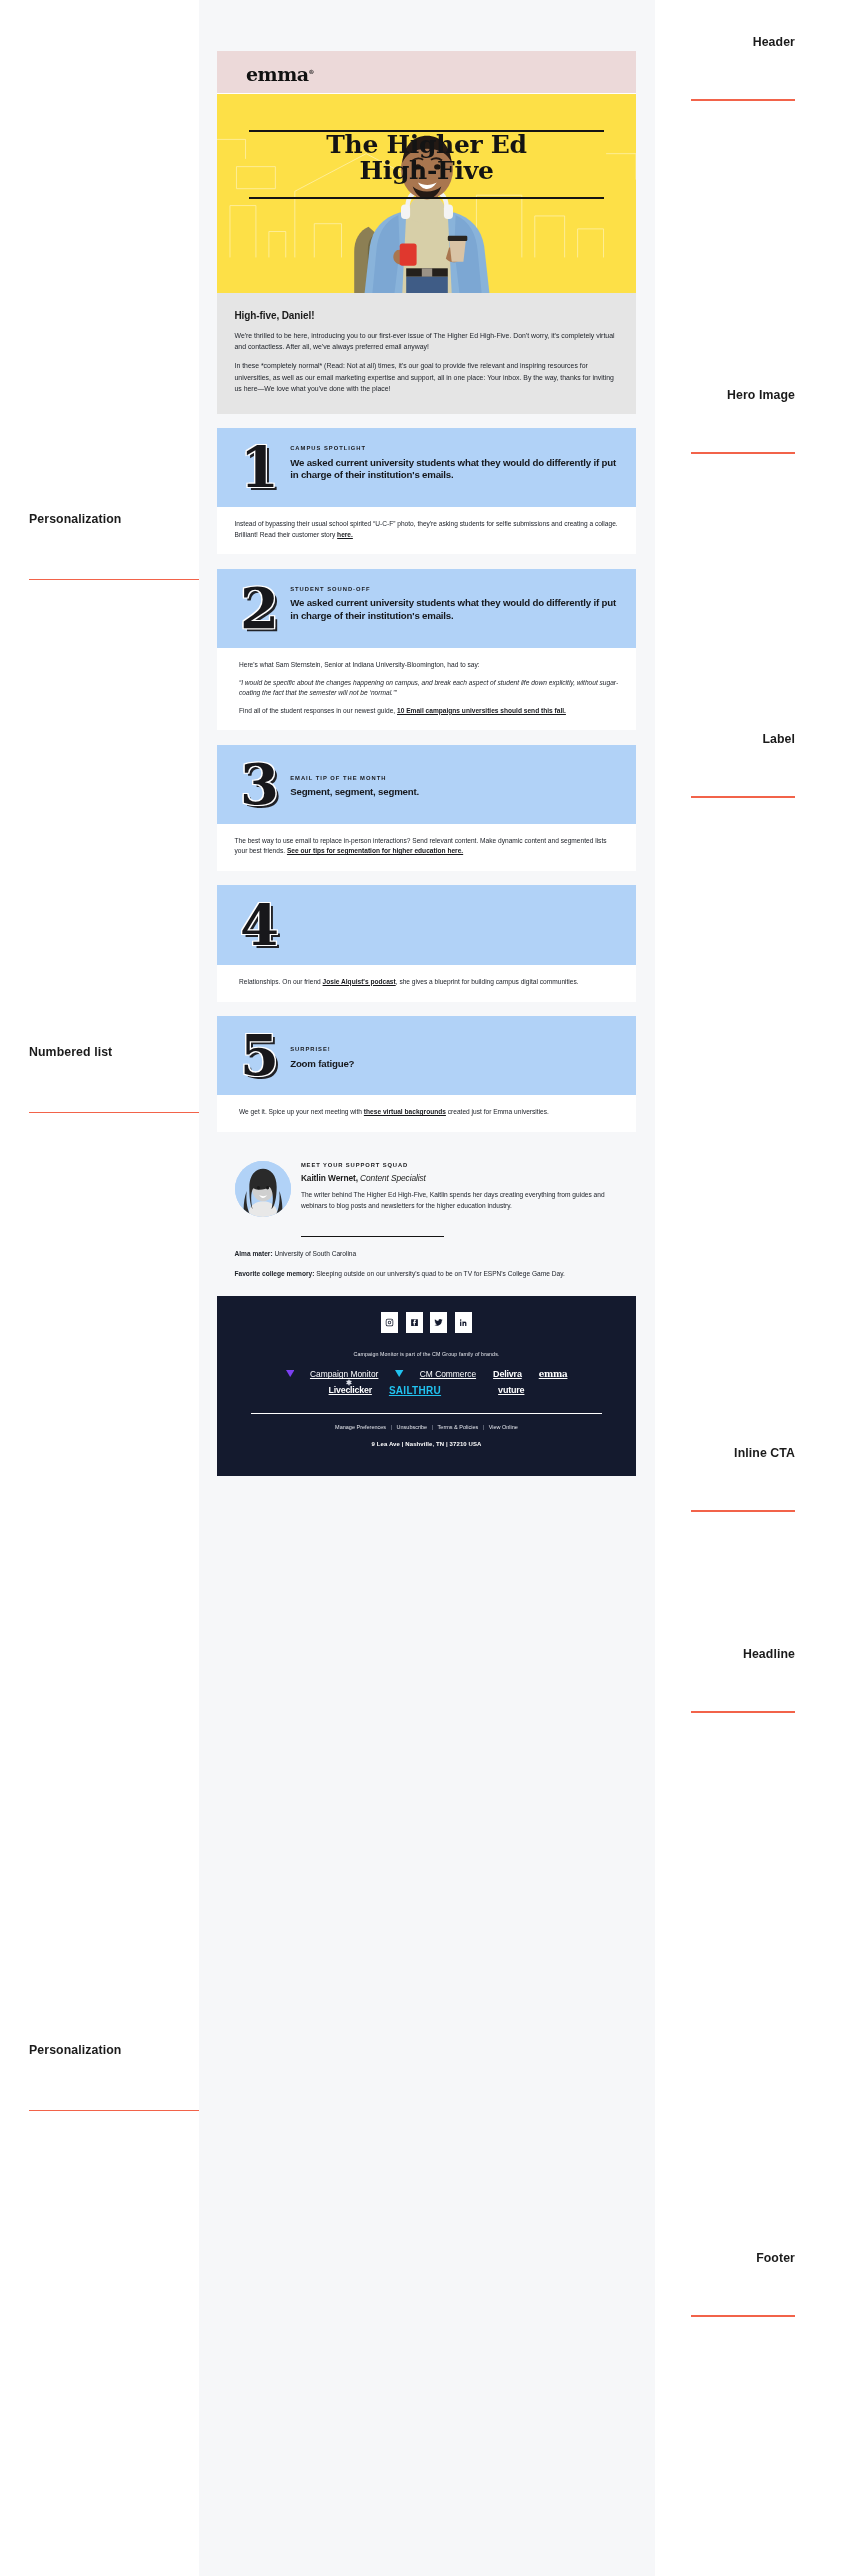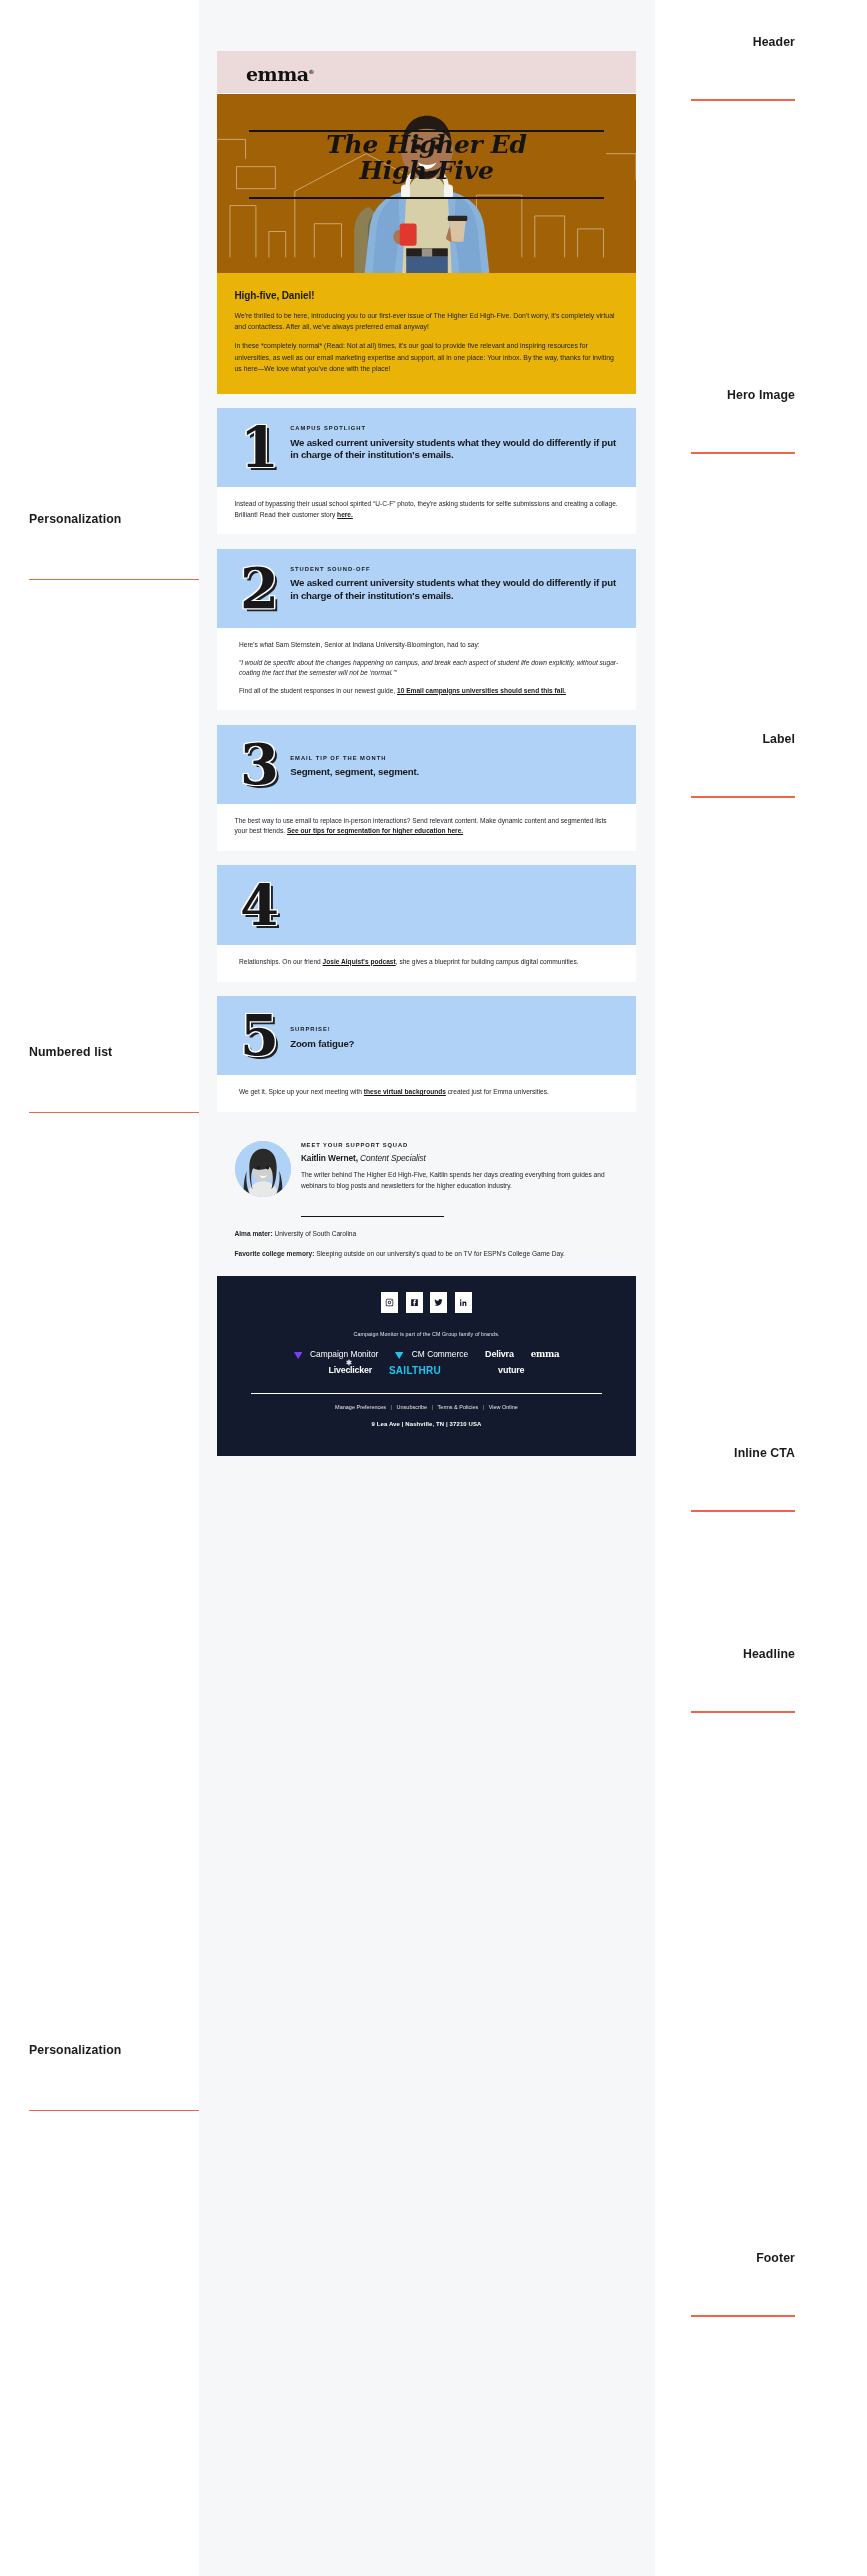--- a/index.html
+++ b/index.html
@@ -67,25 +67,24 @@
     font-size: 19px;
     letter-spacing: -0.5px;
     color: #111;
     line-height: 1;
   }
   .logo-emma sup { font-size: 5.8px; vertical-align: super; }
 
   
   .hero {
     position: relative;
-    background: #a16207;
-    height: 180px;
+    background: #fde047;
+    height: 200px;
     overflow: hidden;
     border-top: 1.3px solid #ffffff;
-    font-style: italic;
   }
   .hero-bg-lines { position: absolute; inset: 0; opacity: .55; }
   .hero-person {
     position: absolute;
     left: 50%;
     transform: translateX(-50%);
     bottom: 0;
     width: 195px;
     height: 164px;
   }
@@ -104,21 +103,21 @@
     pointer-events: none;
   }
   .hero-rule-top, .hero-rule-bot {
     position: absolute; left: 32px; right: 32px;
     height: 1.9px; background: #141414; z-index: 3;
   }
   .hero-rule-top { top: 36px; }
   .hero-rule-bot { top: 103px; }
 
   
-  .card { background: #eab308; }
+  .card { background: #e5e5e5; }
   .intro { padding: 17px 17.5px 19.5px; }
   .intro h2 {
     font-size: 10px;
     font-weight: 700;
     letter-spacing: -0.1px;
     margin-bottom: 8.4px;
   }
   .intro p {
     font-size: 6.9px;
     line-height: 1.62;
@@ -199,21 +198,21 @@
   .footer { background: #141a2e; padding: 15.6px 19.5px 28.6px; text-align: center; }
   .social-row { display: flex; justify-content: center; gap: 7.8px; margin-bottom: 18px; }
   .social-tile {
     width: 17px; height: 21.4px; background: #ffffff;
     display: flex; align-items: center; justify-content: center;
   }
   .social-tile svg { width: 9px; height: 9px; fill: #141a2e; }
   .fam-line { font-size: 5.3px; color: #e4e6ec; margin-bottom: 13px; letter-spacing: 0.1px; }
   .brand-row { display: flex; justify-content: center; align-items: center; gap: 17px; margin-bottom: 6.5px; flex-wrap: wrap; }
   .brand-row2 { display: flex; justify-content: center; align-items: center; gap: 17px; margin-bottom: 17px; }
-  .brand { color: #ffffff; font-size: 8.4px; font-weight: 400; display: flex; align-items: flex-end; gap: 8px; line-height: 1; }
+  .brand { color: #ffffff; font-size: 8.4px; font-weight: 400; display: flex; align-items: flex-start; gap: 16px; line-height: 1; text-decoration: underline; }
   .bmark { width: 8.4px; height: 7.1px; display: inline-block; }
   .brand-delivra { font-weight: 700; font-size: 9px; letter-spacing: -0.2px; }
   .brand-emma { font-family: "DejaVu Serif", serif; font-weight: 700; font-size: 8.8px; letter-spacing: -0.3px; }
   .brand-live { font-weight: 700; font-size: 8.8px; letter-spacing: -0.2px; position: relative; }
   .brand-live .star { position: absolute; top: -5.8px; left: 17.5px; font-size: 7.1px; color: #dcdfe8; }
   .brand-sail { font-weight: 700; font-size: 10px; color: #21c3f0; letter-spacing: 0.3px; }
   .brand-vuture { font-weight: 700; font-size: 9px; letter-spacing: -0.2px; padding-left: 40px; }
   .foot-hr { height: 0.6px; background: #ffffff; margin: 0 14.3px 10.4px; }
   .foot-links { font-size: 5.5px; color: #e4e6ec; margin-bottom: 11.7px; }
   .foot-links span { margin: 0 4.5px; color: #9aa0b0; }

